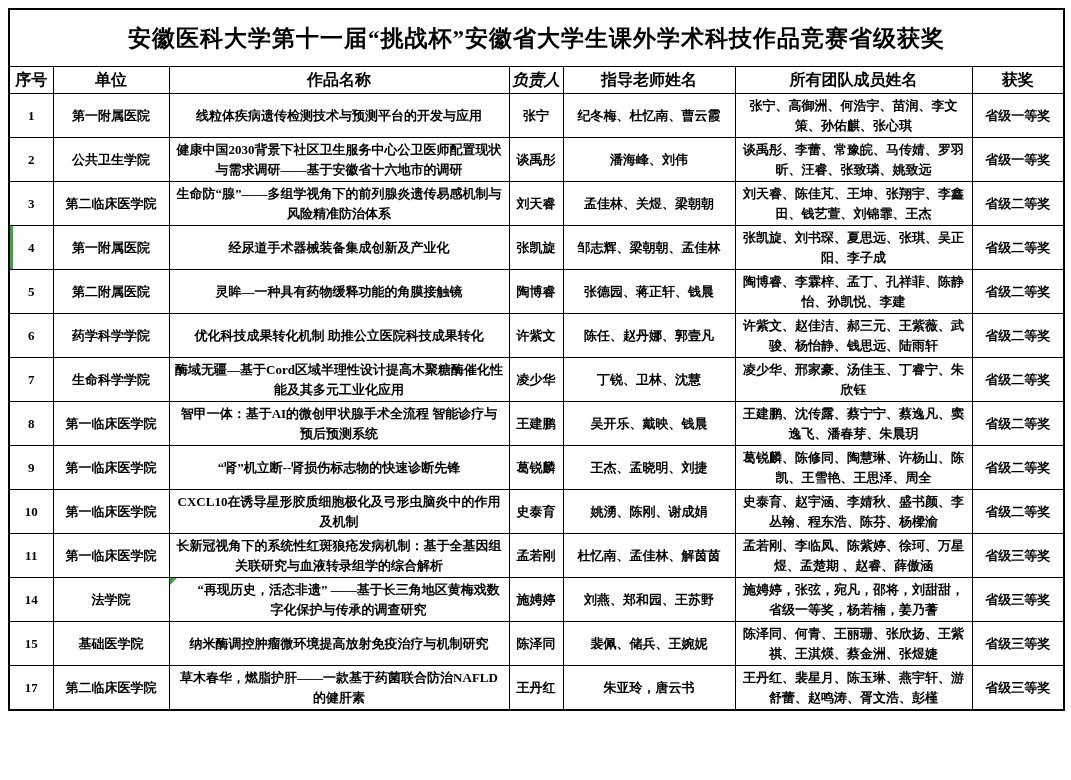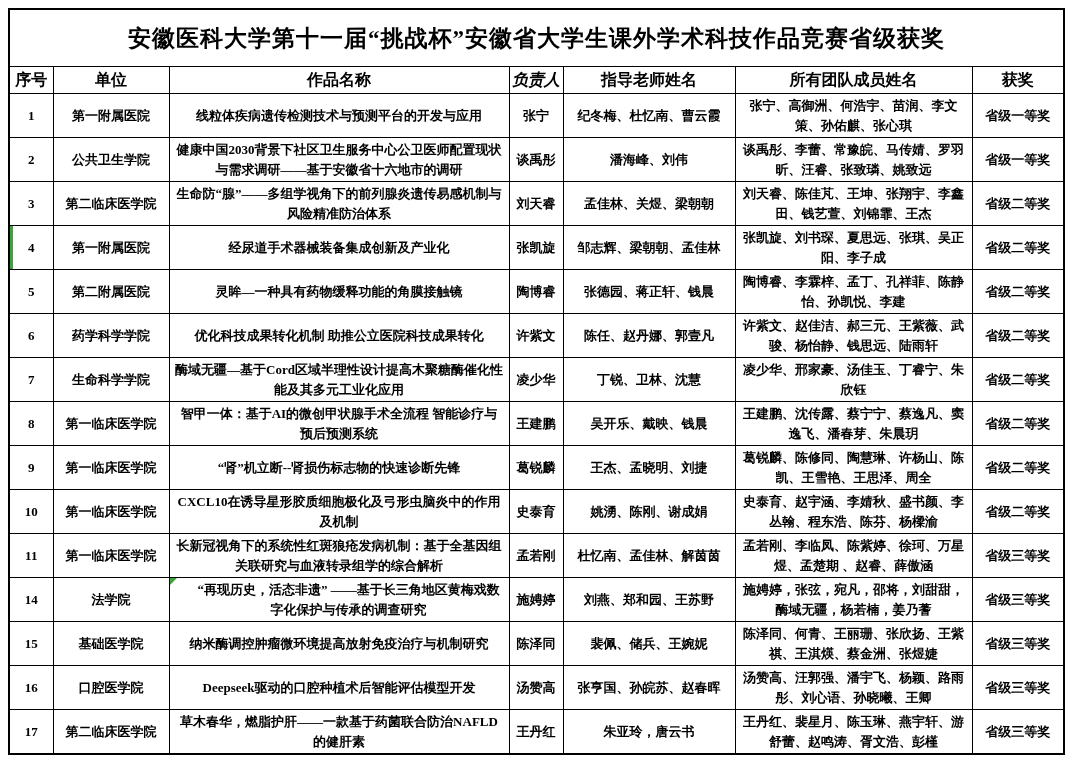--- a/index.html
+++ b/index.html
@@ -155,39 +155,30 @@
     <td class="cell-teachers">杜忆南、孟佳林、解茵茵</td>
     <td class="cell-team">孟若刚、李临凤、陈紫婷、徐珂、万星煜、孟楚期 、赵睿、薛傲涵</td>
     <td class="cell-award">省级三等奖</td>
   </tr>
         <tr class="comment-marker">
     <td class="cell-no">14</td>
     <td class="cell-unit">法学院</td>
     <td class="cell-work">“再现历史，活态非遗” ——基于长三角地区黄梅戏数字化保护与传承的调查研究</td>
     <td class="cell-leader">施娉婷</td>
     <td class="cell-teachers">刘燕、郑和园、王苏野</td>
-    <td class="cell-team">施娉婷，张弦，宛凡，邵将，刘甜甜，酶域无疆，杨若楠，姜乃蓍</td>
+    <td class="cell-team">施娉婷，张弦，宛凡，邵将，刘甜甜，省级一等奖，杨若楠，姜乃蓍</td>
     <td class="cell-award">省级三等奖</td>
   </tr>
         <tr>
     <td class="cell-no">15</td>
     <td class="cell-unit">基础医学院</td>
     <td class="cell-work">纳米酶调控肿瘤微环境提高放射免疫治疗与机制研究</td>
     <td class="cell-leader">陈泽同</td>
     <td class="cell-teachers">裴佩、储兵、王婉妮</td>
     <td class="cell-team">陈泽同、何青、王丽珊、张欣扬、王紫祺、王淇煐、蔡金洲、张煜婕</td>
-    <td class="cell-award">省级三等奖</td>
-  </tr>
-        <tr>
-    <td class="cell-no">16</td>
-    <td class="cell-unit">口腔医学院</td>
-    <td class="cell-work">Deepseek驱动的口腔种植术后智能评估模型开发</td>
-    <td class="cell-leader">汤赞高</td>
-    <td class="cell-teachers">张亨国、孙皖苏、赵春晖</td>
-    <td class="cell-team">汤赞高、汪郭强、潘宇飞、杨颖、路雨彤、刘心语、孙晓曦、王卿</td>
     <td class="cell-award">省级三等奖</td>
   </tr>
         <tr>
     <td class="cell-no">17</td>
     <td class="cell-unit">第二临床医学院</td>
     <td class="cell-work">草木春华，燃脂护肝——一款基于药菌联合防治NAFLD的健肝素</td>
     <td class="cell-leader">王丹红</td>
     <td class="cell-teachers">朱亚玲，唐云书</td>
     <td class="cell-team">王丹红、裴星月、陈玉琳、燕宇轩、游舒蕾、赵鸣涛、胥文浩、彭槿</td>
     <td class="cell-award">省级三等奖</td>

